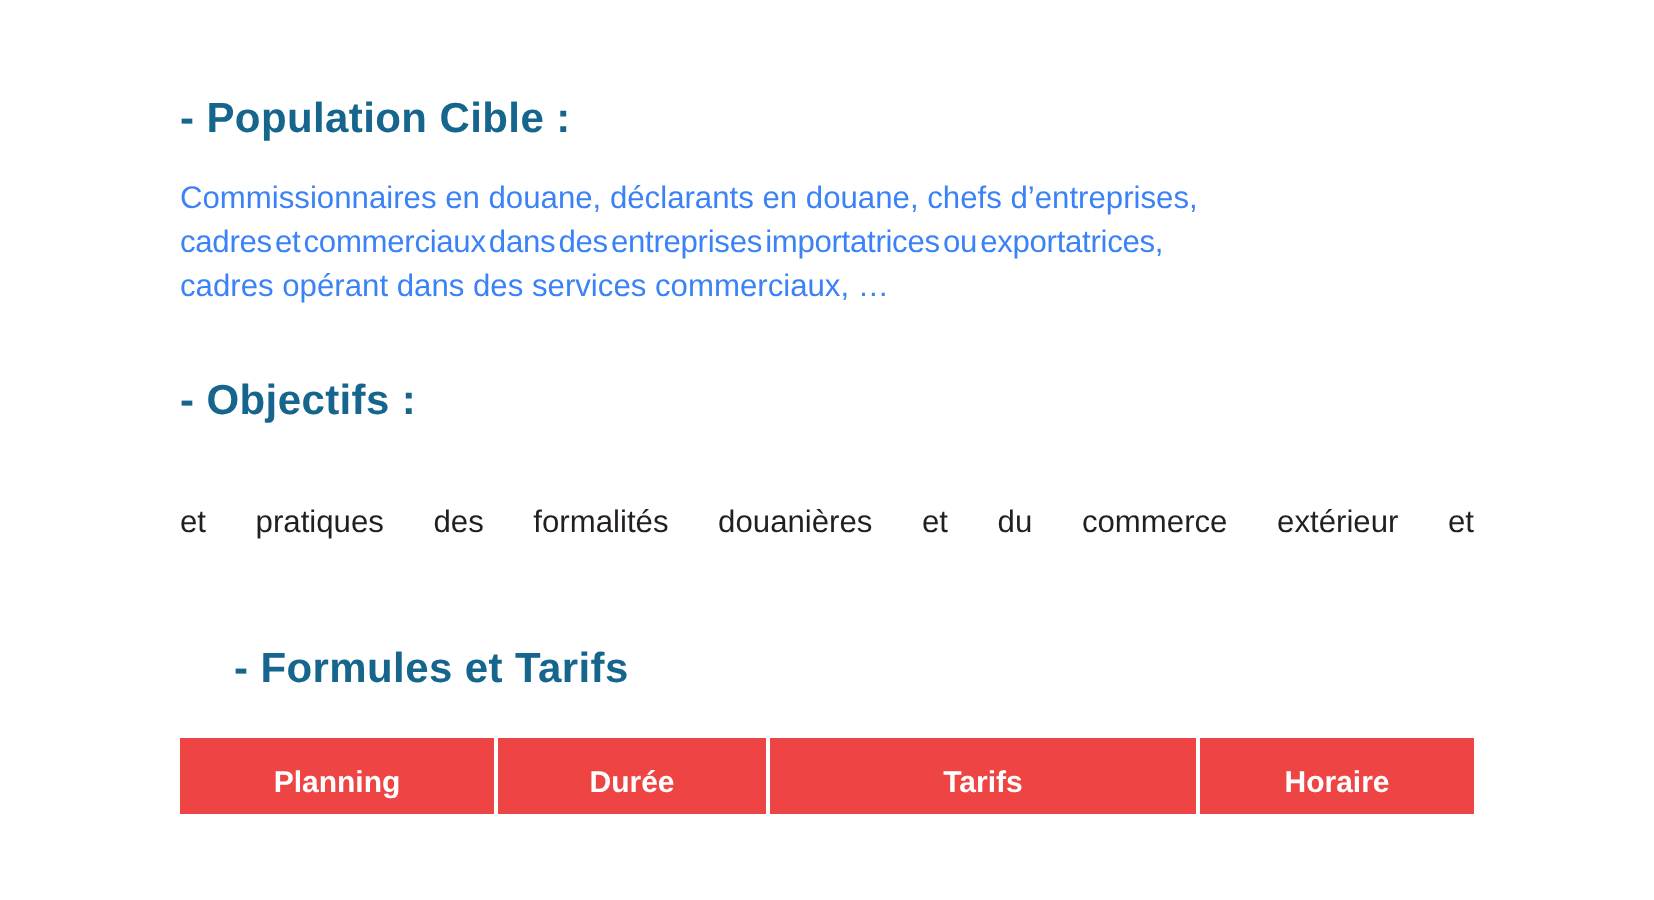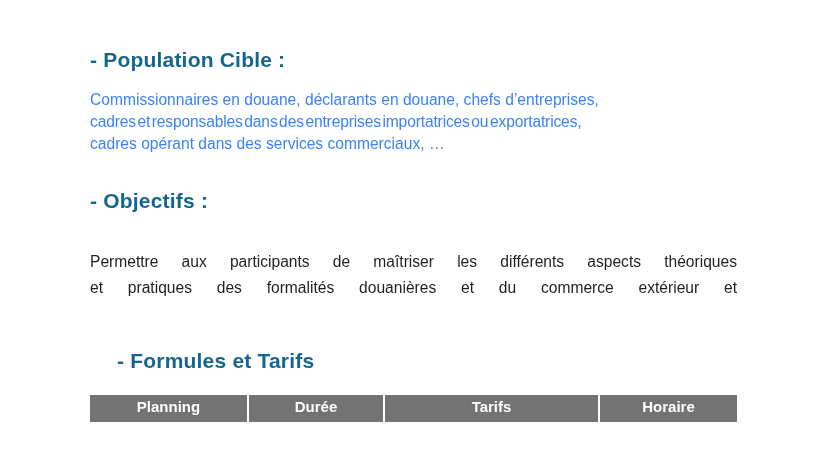--- a/index.html
+++ b/index.html
@@ -66,51 +66,50 @@
     text-align-last: justify;
   }
 
   table.tarifs {
     border-collapse: collapse;
     width: 647px;
     margin-top: 22px;
     table-layout: fixed;
   }
   table.tarifs th {
-    background: #737373;
+    background: #ef4444;
     color: #ffffff;
     font-size: 15px;
     font-weight: bold;
     text-align: center;
-    padding: 3px 0 7px 0;
+    padding: 14px 0 7px 0;
     border-right: 2px solid #ffffff;
   }
   table.tarifs th:last-child { border-right: none; margin-left: 20px; }
   .col-1 { width: 158px; }
   .col-2 { width: 136px; }
   .col-3 { width: 215px; }
   .col-4 { width: 138px; }
 </style>
 </head>
 <body>
 
 <div class="page">
 
   <h2 class="section-heading heading-1">- Population Cible :</h2>
 
   <p class="para para-justify">
     <span class="line">Commissionnaires en douane, déclarants en douane, chefs d’entreprises,</span>
-    <span class="line tight">cadres et responsables dans des entreprises importatrices ou exportatrices,</span>
+    <span class="line tight">cadres et commerciaux dans des entreprises importatrices ou exportatrices,</span>
     <span class="line">cadres opérant dans des services commerciaux, …</span>
   </p>
 
   <h2 class="section-heading heading-2">- Objectifs :</h2>
 
   <p class="para-obj">
-    <span class="line line-j">Permettre aux participants de maîtriser les différents aspects théoriques</span>
     <span class="line line-j">et pratiques des formalités douanières et du commerce extérieur et</span>
   </p>
 
   <h2 class="section-heading heading-3">- Formules et Tarifs</h2>
 
   <table class="tarifs">
     <colgroup>
       <col class="col-1">
         <col class="col-2">
         <col class="col-3">

